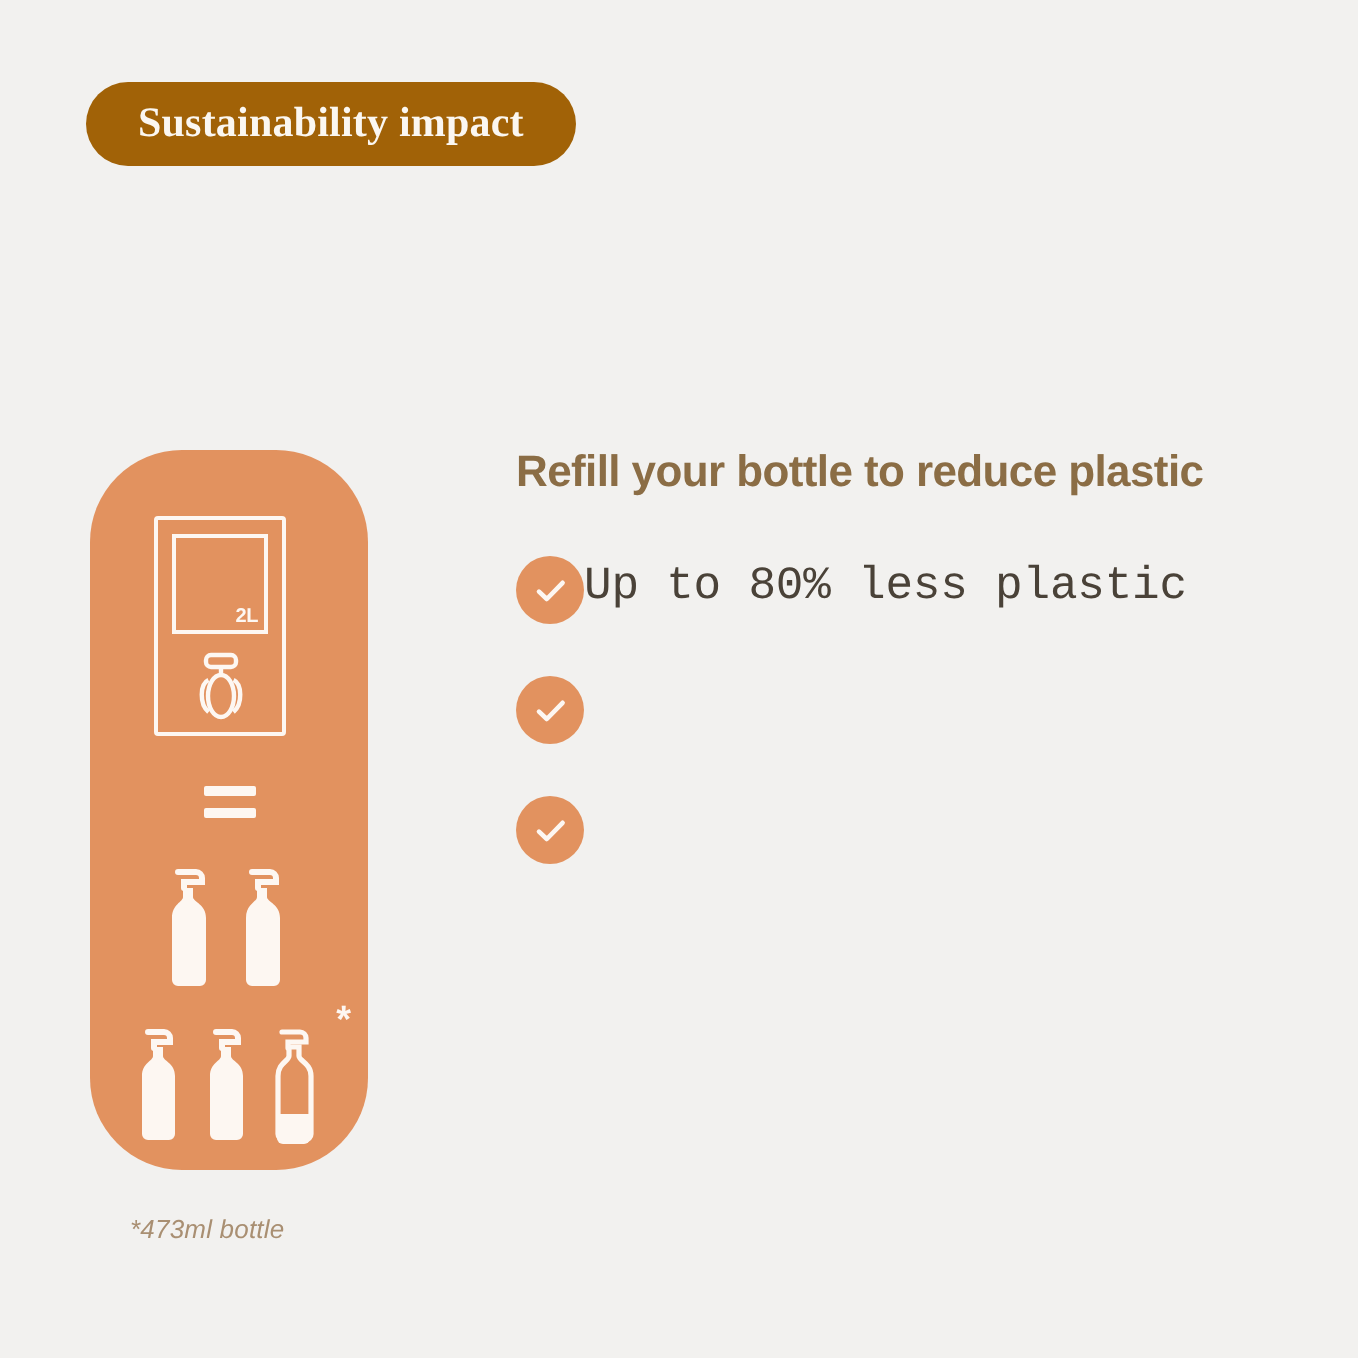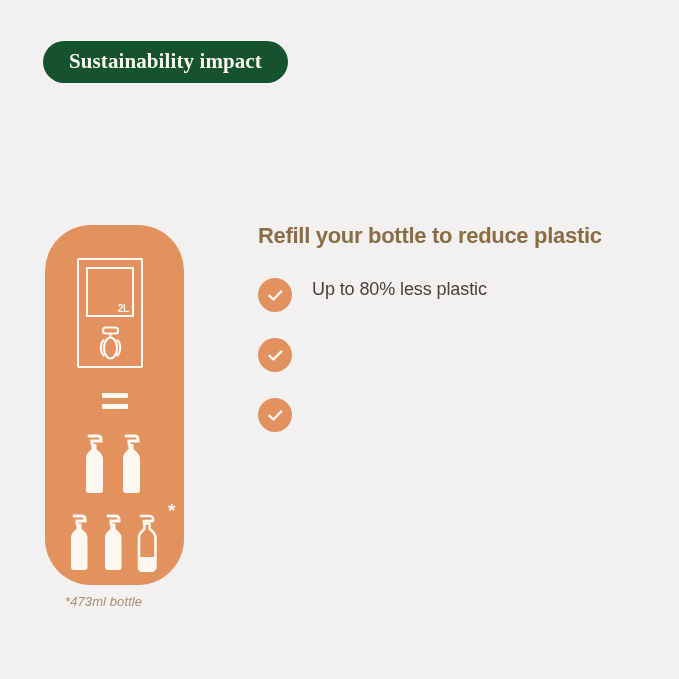--- a/index.html
+++ b/index.html
@@ -27,21 +27,21 @@
     font-size: 54px;
     font-weight: bold;
     letter-spacing: -0.5px;
     color: #8b6d45;
     line-height: 1.08;
     margin: 0;
   }
   .badge {
     display: inline-block;
     margin-top: 15px;
-    background: #14532d;
+    background: #a16207;
     color: #fbf7f1;
     border-radius: 999px;
     padding: 10px 26px 11px 26px;
     font-family: "Liberation Serif", serif;
     font-size: 21px;
     font-weight: bold;
     letter-spacing: 0.1px;
     line-height: 1;
   }
 
@@ -132,21 +132,21 @@
     position: absolute;
     right: -13px;
     top: -13px;
     color: #fdf7f2;
     font-size: 19px;
     font-weight: bold;
     line-height: 1;
   }
 
   .footnote {
-    margin-top: 9px;
+    margin-top: 22px;
     margin-left: 20px;
     font-size: 13px;
     font-style: italic;
     color: #a98f72;
     letter-spacing: 0.1px;
   }
 
   
   .content {
     position: absolute;
@@ -177,26 +177,26 @@
     width: 34px;
     height: 34px;
     border-radius: 50%;
     background: #e2925f;
     display: flex;
     align-items: center;
     justify-content: center;
     margin-top: 2px;
   }
   .benefit-text {
-    margin-left: 20px;
-    font-size: 18px;
+    font-size: 23px;
     color: #4a4238;
     line-height: 1.32;
     letter-spacing: -0.1px;
     padding-top: 2px;
+    font-family: Liberation Mono, monospace;
   }
   .benefit-text sup {
     font-size: 0.62em;
     vertical-align: super;
     line-height: 0;
   }
 </style>
 </head>
 <body>
 

